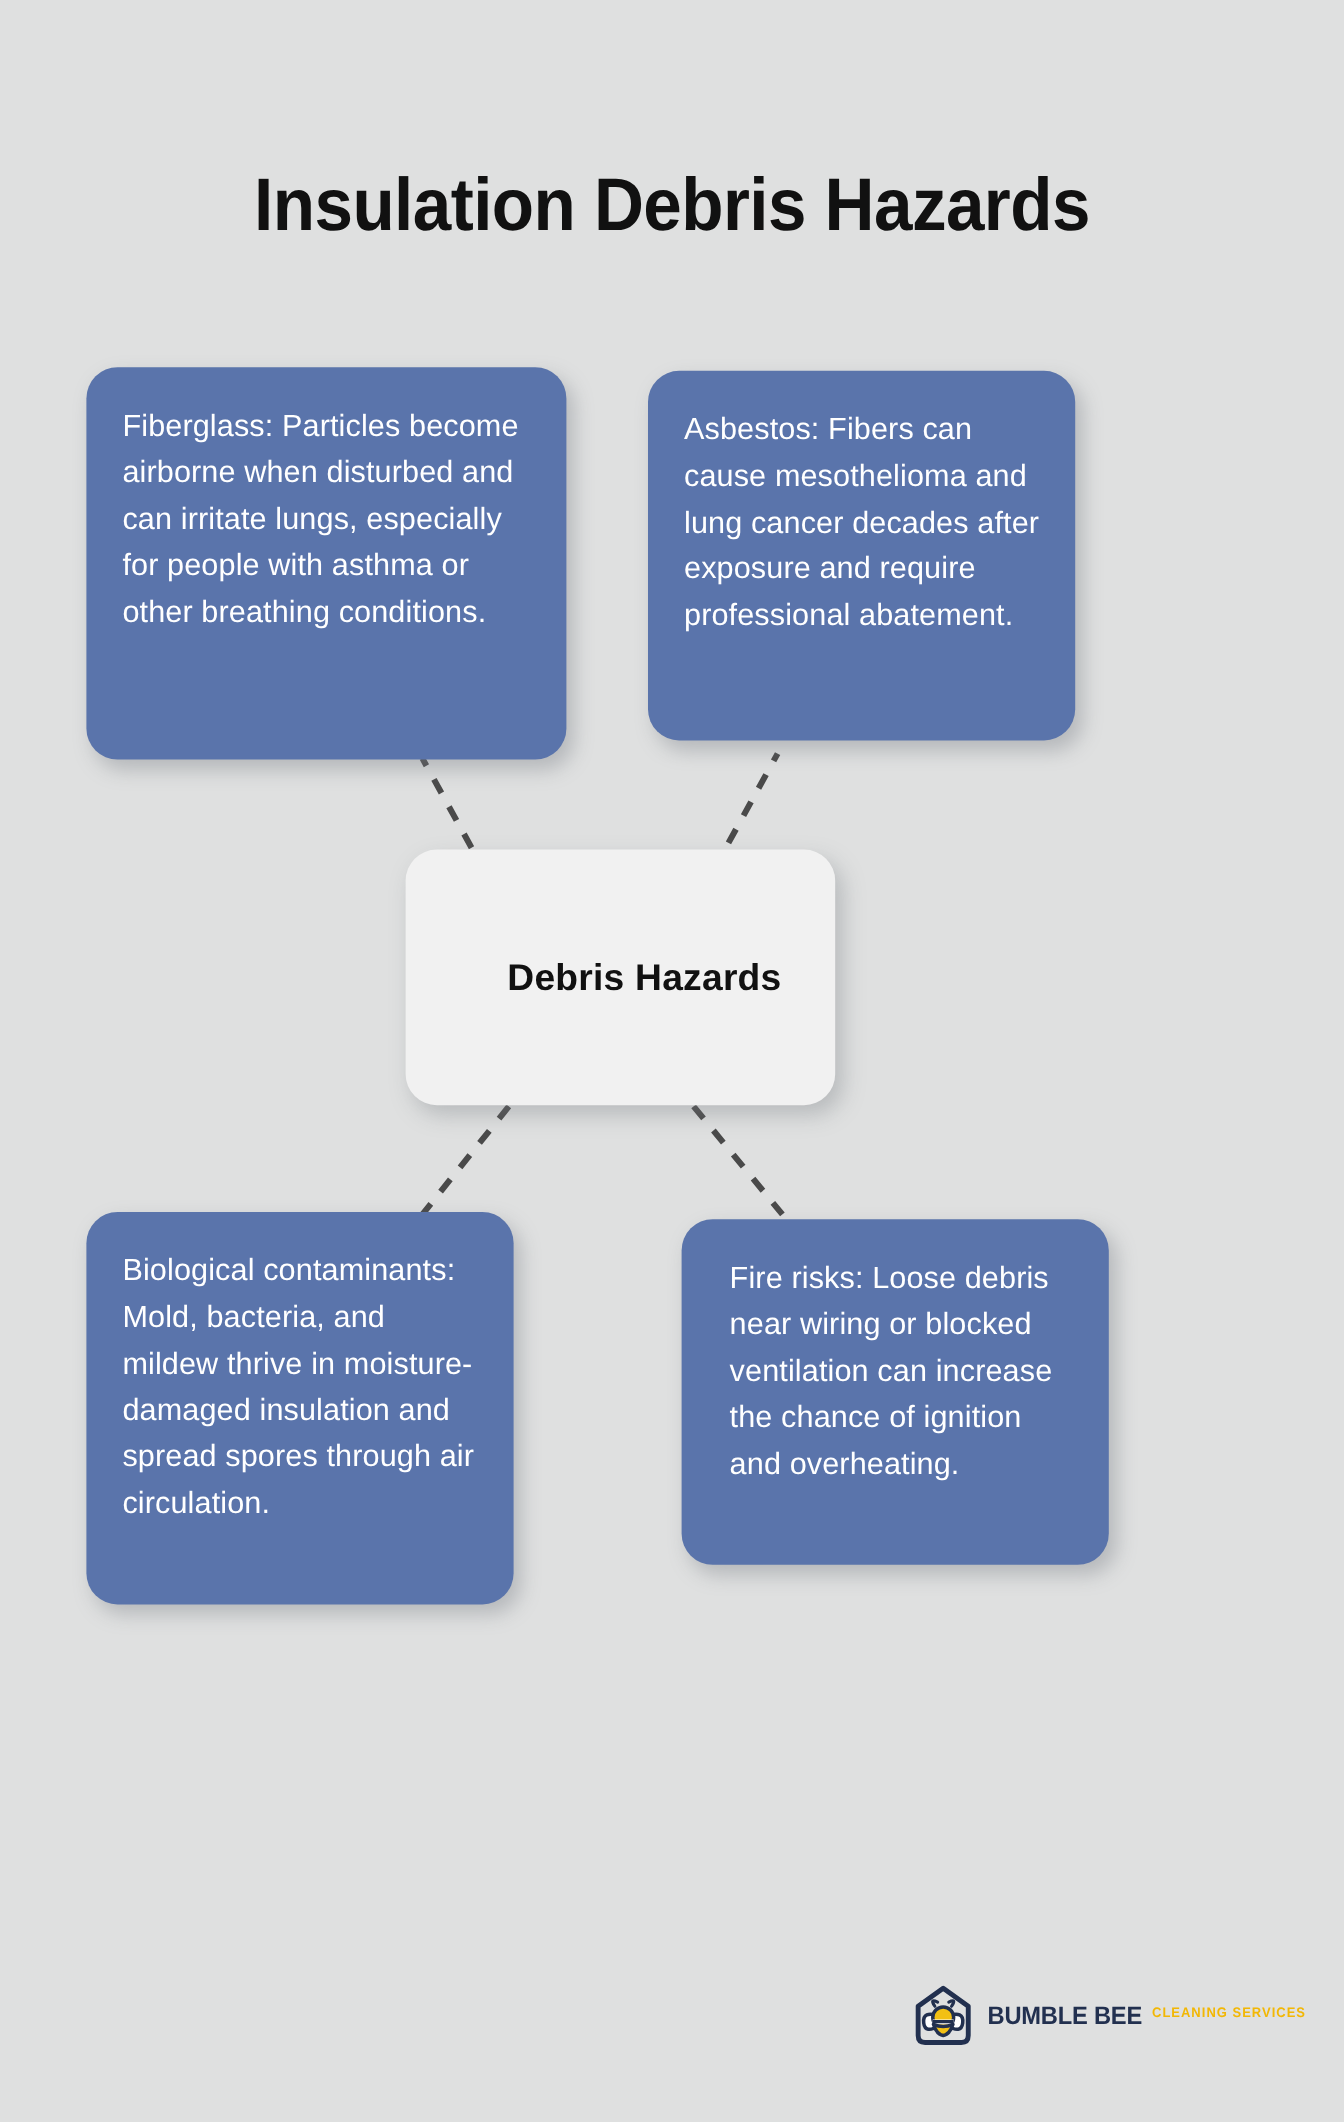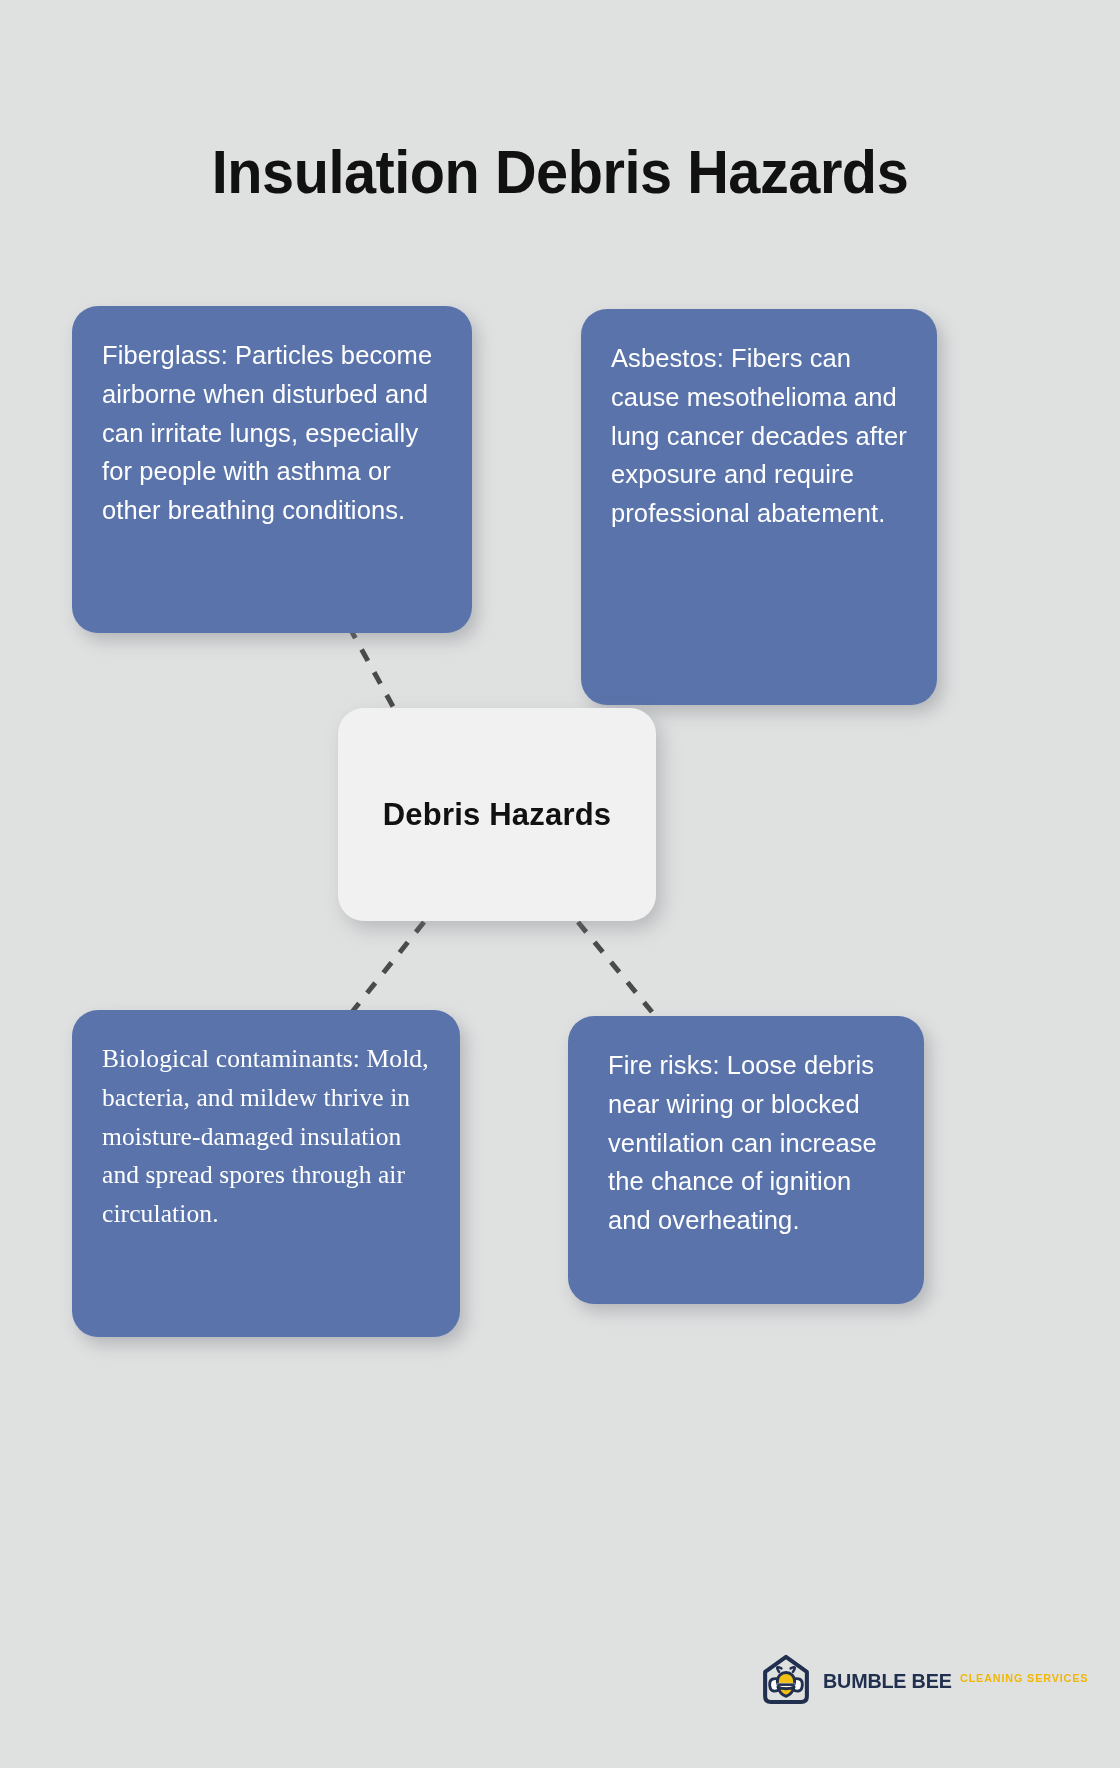--- a/index.html
+++ b/index.html
@@ -68,31 +68,30 @@
     letter-spacing: 0.1px;
   }
 
   #card-fiberglass {
     left: 72px;
     top: 306px;
     width: 400px;
     height: 327px;
   }
   #card-asbestos {
-    left: 581px;
+    left: 540px;
     top: 309px;
     width: 356px;
-    height: 396px;
+    height: 308px;
   }
   #card-biological {
     left: 72px;
     top: 1010px;
-    width: 388px;
+    width: 356px;
     height: 327px;
-    font-family: Liberation Serif, serif;
   }
   #card-fire {
     left: 568px;
     top: 1016px;
     width: 356px;
     height: 288px;
     padding-left: 40px;
   }
 
   
@@ -101,20 +100,21 @@
     left: 338px;
     top: 708px;
     width: 318px;
     height: 213px;
     background: #f1f1f1;
     border-radius: 26px;
     box-shadow: 6px 8px 18px rgba(120,125,132,0.38);
     display: flex;
     align-items: center;
     justify-content: center;
+    padding-left: 40px;
   }
   #center-label {
     font-size: 31px;
     font-weight: bold;
     color: #111111;
     letter-spacing: 0.2px;
   }
 
   
   #logo {

